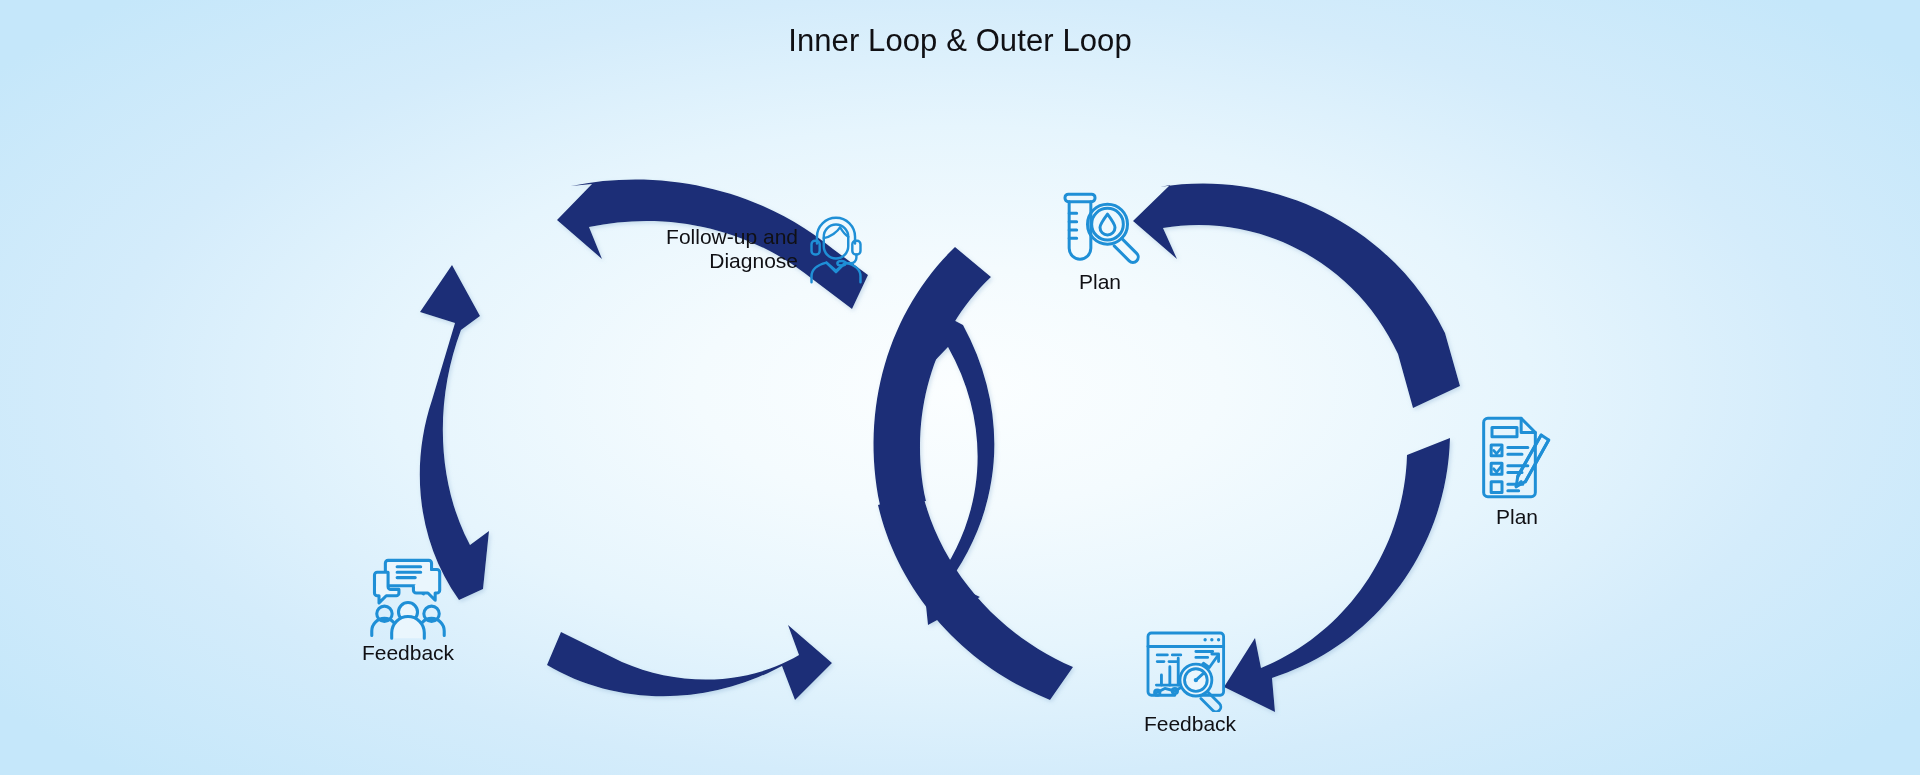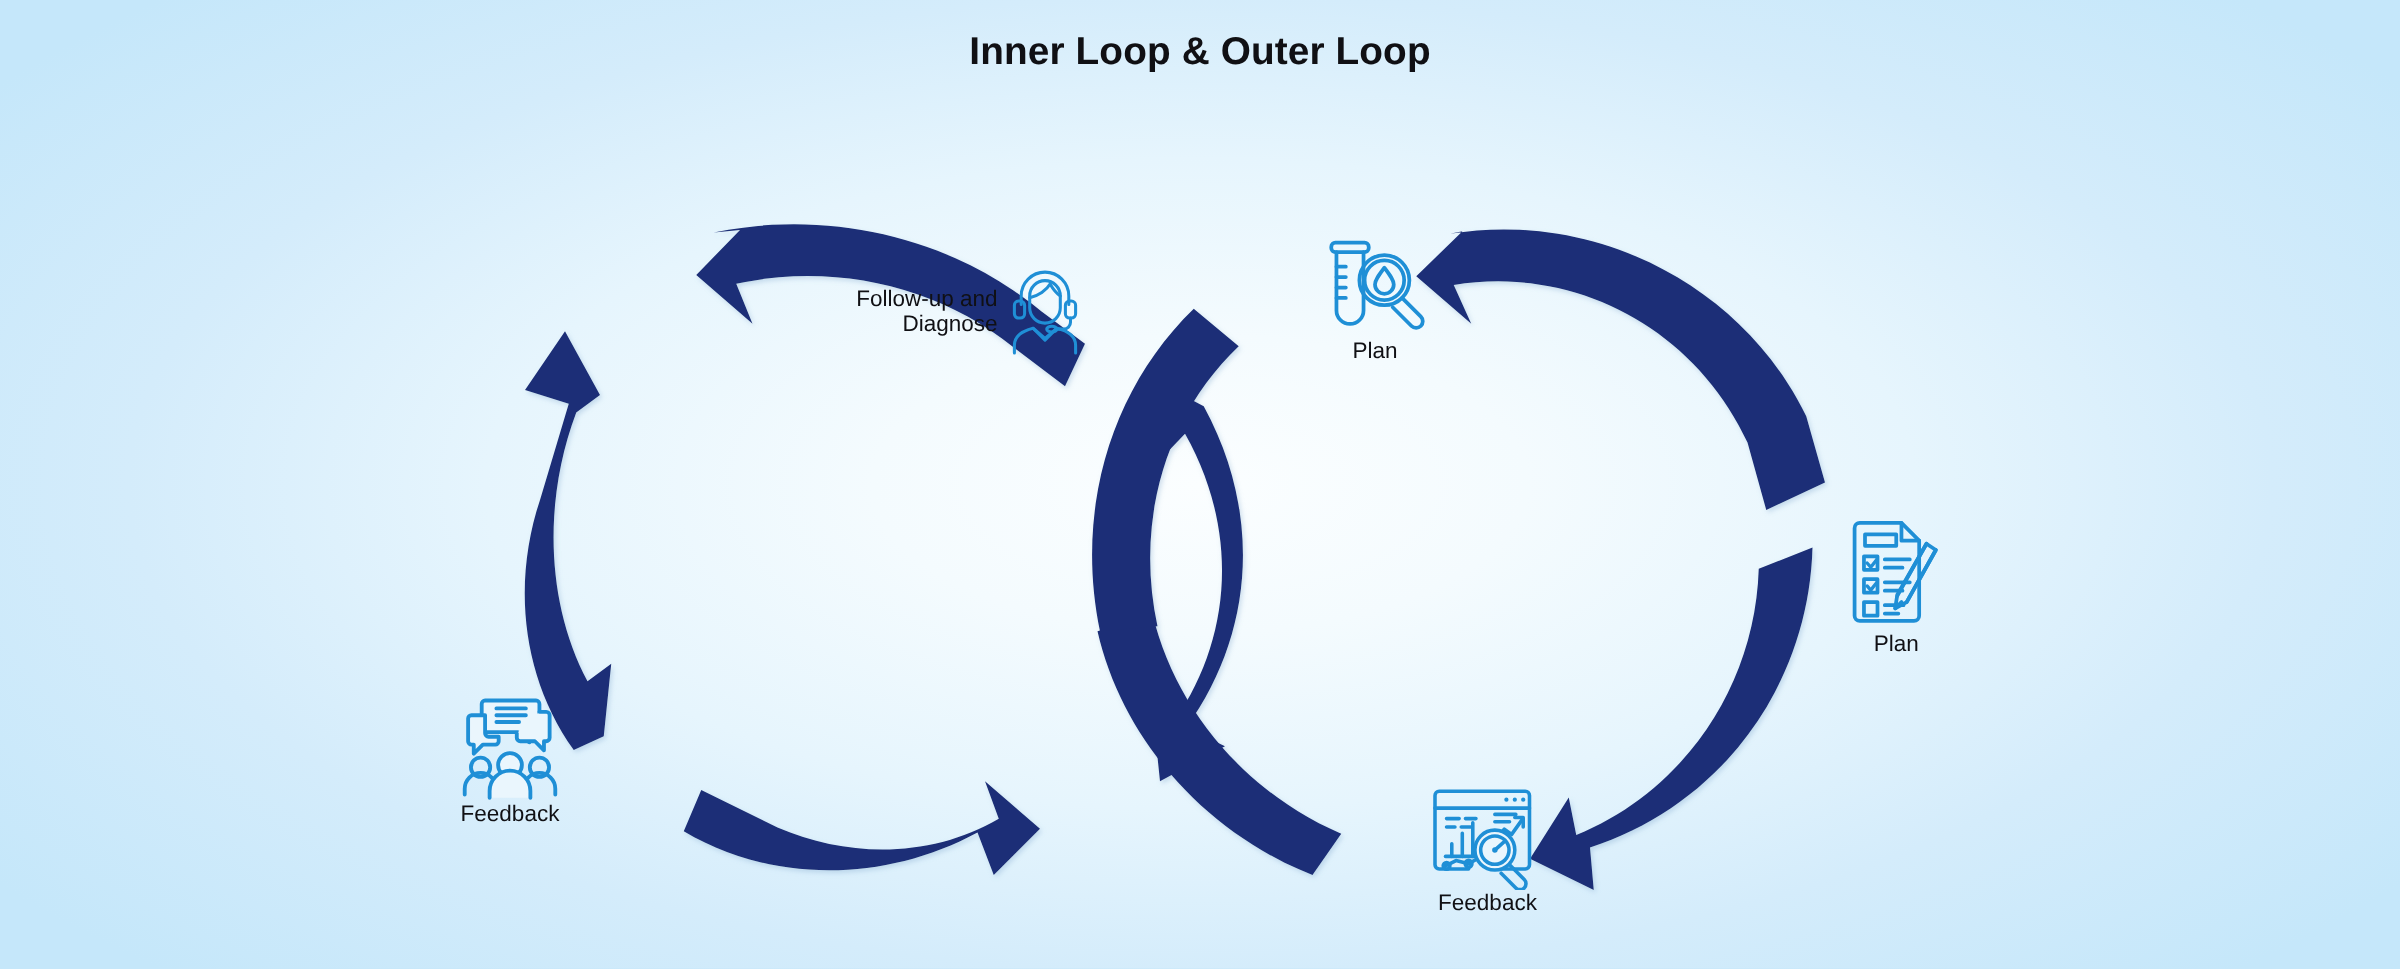--- a/index.html
+++ b/index.html
@@ -53,41 +53,41 @@
     font-size: 52px;
     font-weight: 700;
     color: #1d3378;
     letter-spacing: -0.8px;
     vertical-align: baseline;
     margin-left: 10px;
   }
   #subtitle {
     margin-top: 7px;
     font-size: 31px;
-    font-weight: 700;
+    font-weight: 400;
     color: #101014;
     letter-spacing: 0.1px;
   }
 
   
   #diagram {
     position: absolute;
     left: 0;
     top: 0;
     width: 1920px;
     height: 775px;
   }
 
   
   .node {
     position: absolute;
     text-align: center;
   }
   .node-label {
-    font-size: 18px;
+    font-size: 21px;
     color: #101014;
     line-height: 1.12;
     white-space: pre-line;
     font-weight: 400;
   }
   .node-icon {
     display: block;
     margin: 0 auto;
   }
 

